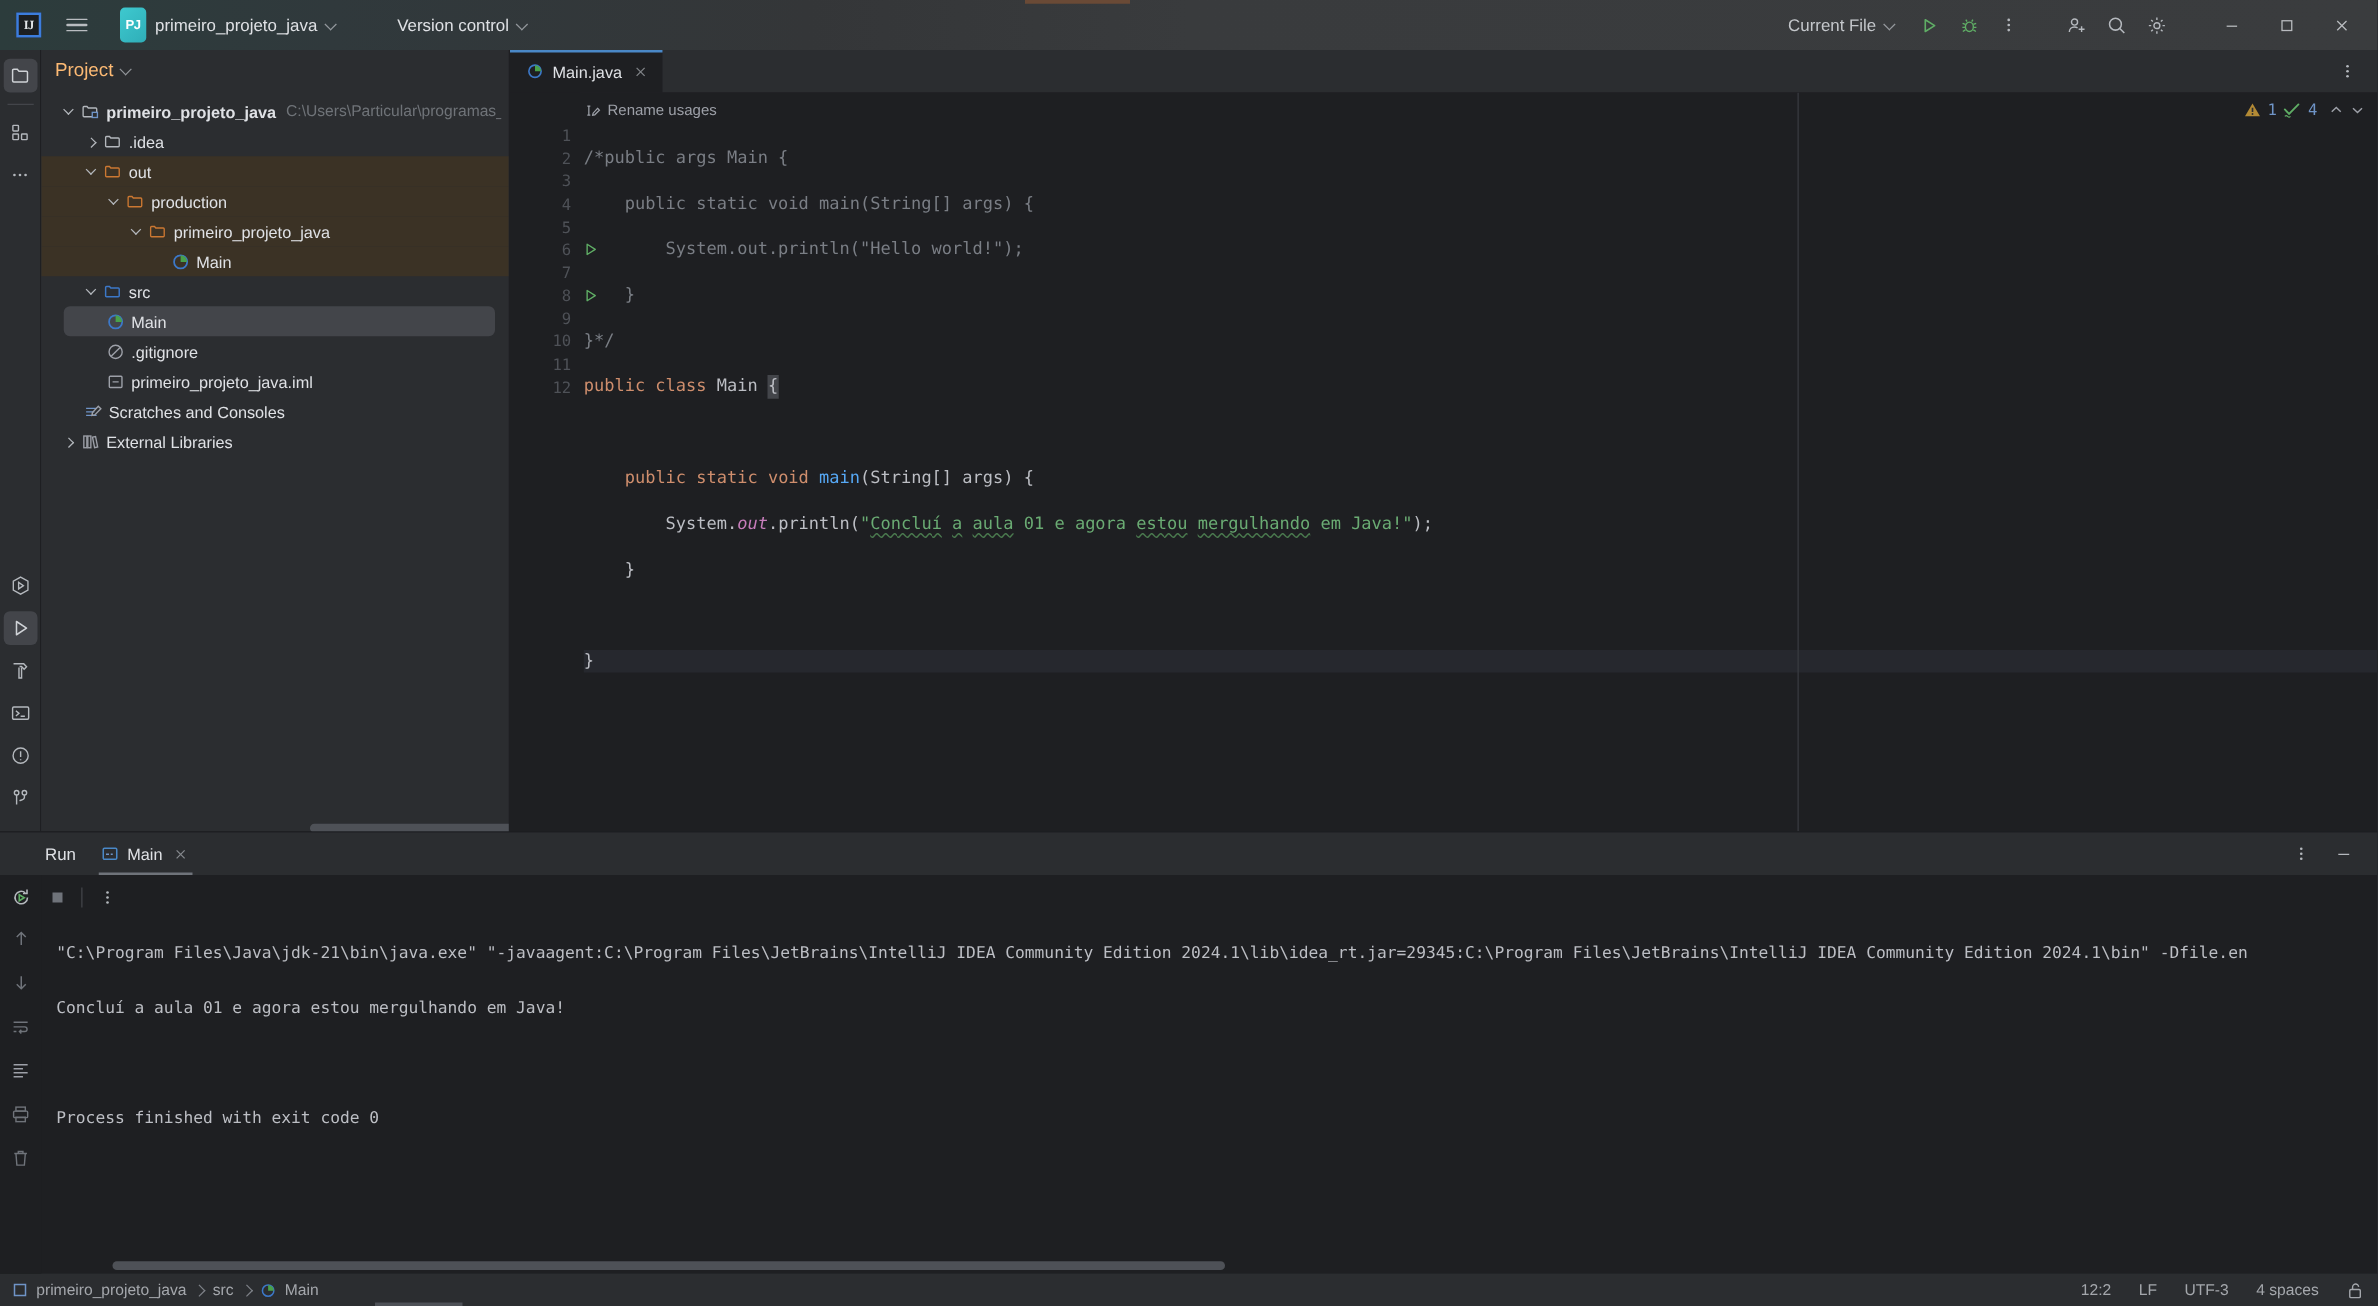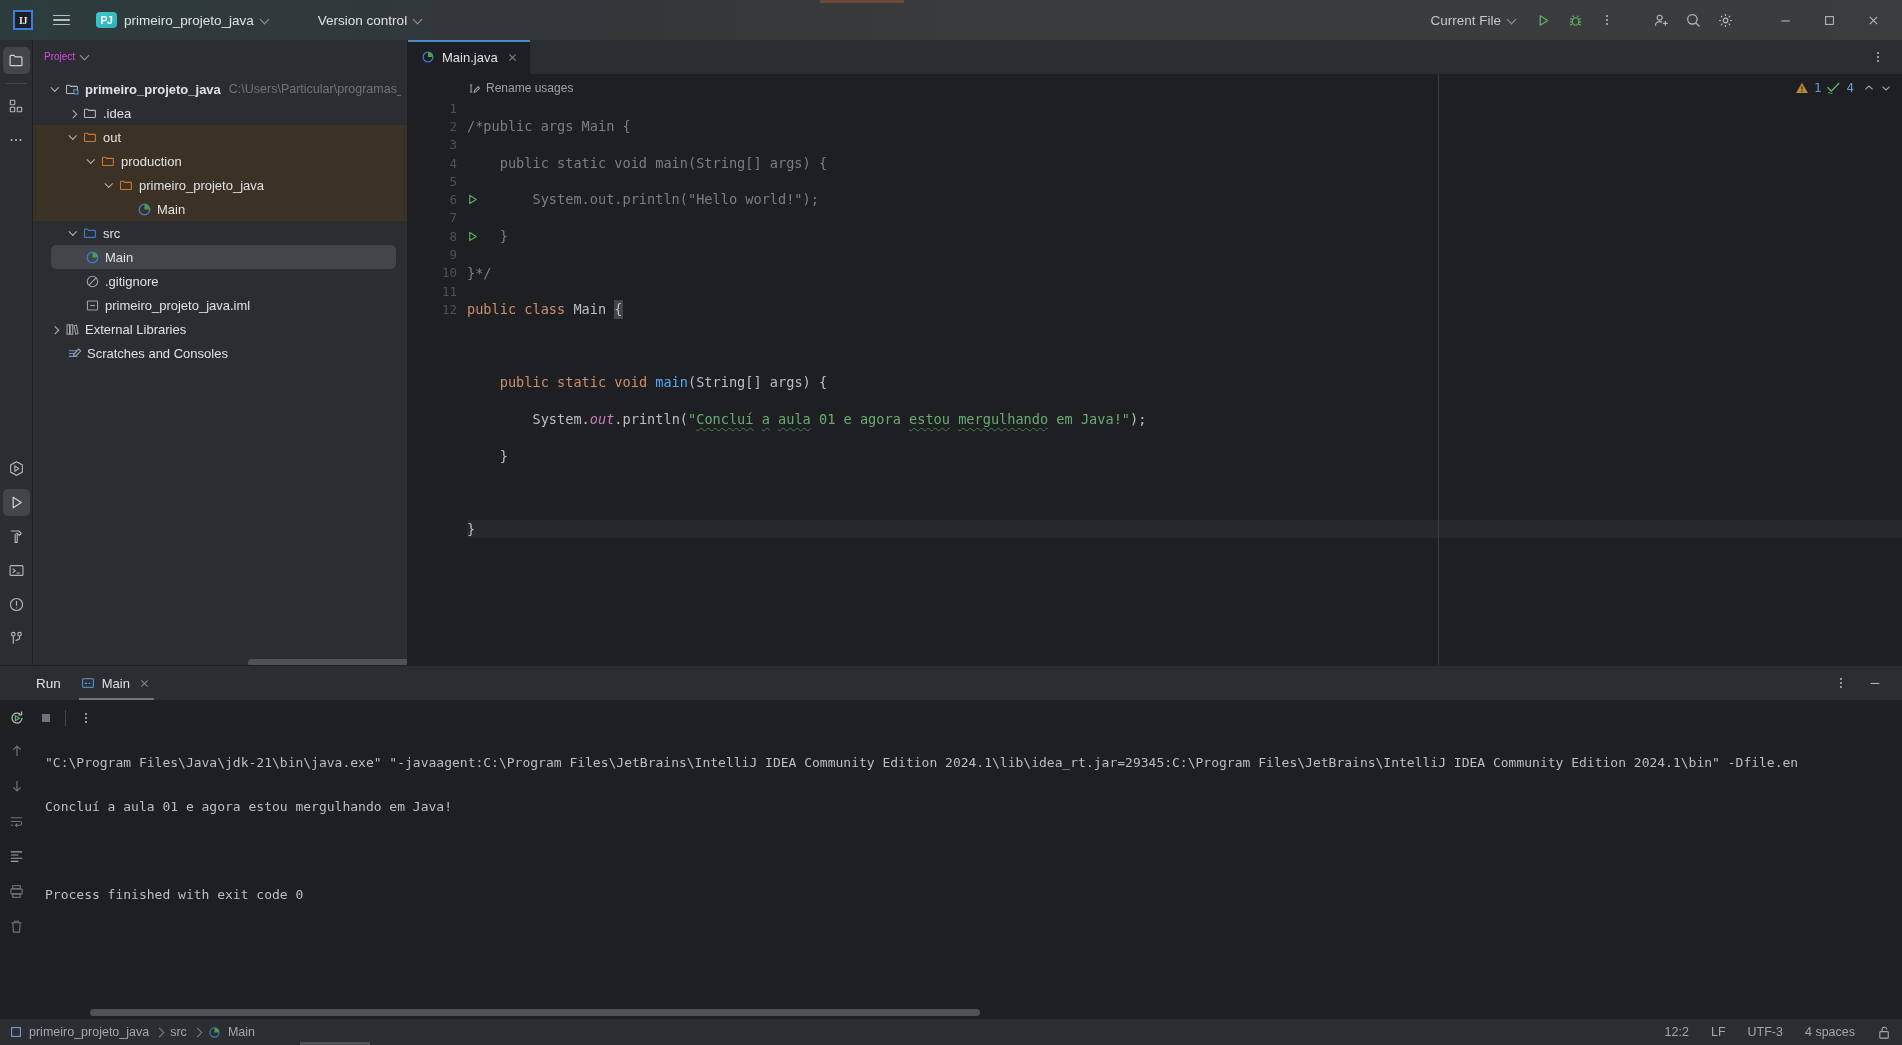--- a/index.html
+++ b/index.html
@@ -31,21 +31,21 @@
     font-family: "Liberation Serif", serif;
   }
   .tb-burger { width: 34px; height: 30px; display: flex; align-items: center; justify-content: center; cursor: pointer; }
   .burger-lines { width: 17px; }
   .burger-lines div { height: 1.6px; background: #b9bcc0; margin: 3px 0; border-radius: 1px; }
   .tb-proj {
     display: flex; align-items: center; gap: 7px; margin-left: 10px;
     padding: 4px 8px; border-radius: 5px; cursor: pointer;
   }
   .proj-badge {
-    width: 21px; height: 16px; border-radius: 4px;
+    width: 21px; height: 28px; border-radius: 4px;
     background: linear-gradient(135deg, #3ec9cf 0%, #2faeb8 100%);
     color: #ffffff; font-size: 10.5px; font-weight: 600;
     display: flex; align-items: center; justify-content: center;
     letter-spacing: -0.3px;
   }
   .tb-proj-name { font-size: 13.5px; color: #dfe1e5; }
   .chev { display: inline-block; width: 9px; height: 9px; position: relative; opacity: .75; }
   .chev::after {
     content: ''; position: absolute; left: 0; top: 0px;
     width: 6px; height: 6px; border-right: 1.4px solid #b4b8bd; border-bottom: 1.4px solid #b4b8bd;
@@ -76,21 +76,21 @@
   .rail-sep { width: 21px; height: 1px; background: #43454a; margin: 2px 0 8px; }
   .rail-bottom { margin-top: auto; padding-bottom: 6px; display: flex; flex-direction: column; align-items: center; }
 
   
   .projpanel {
     width: 375px; flex: 0 0 375px; background: #2b2d30;
     display: flex; flex-direction: column; min-height: 0;
     border-right: 1px solid #1e1f22;
   }
   .pp-head { height: 33px; display: flex; align-items: center; padding: 0 11px; gap: 6px; cursor: pointer; }
-  .pp-title { font-size: 10px; color: #d946ef; }
+  .pp-title { font-size: 15px; color: #fdba74; }
   .pp-tree { flex: 1 1 auto; overflow: hidden; position: relative; font-size: 13px; padding-top: 4px; }
   .trow {
     height: 24px; display: flex; align-items: center; white-space: nowrap;
     padding-right: 6px; cursor: pointer; position: relative;
   }
   .trow.hl-out { background: #3b3225; }
   .trow.hl-sel { background: #43454a; margin: 0 11px 0 18px; border-radius: 5px; }
   .twist {
     width: 16px; height: 16px; flex: 0 0 16px; display: flex; align-items: center; justify-content: center;
   }
@@ -460,41 +460,41 @@
           <span class="ticon">
             <svg width="15" height="15" viewBox="0 0 16 16" fill="none" stroke="#9da0a8" stroke-width="1.2">
               <rect x="2.6" y="3.2" width="10.8" height="9.6" rx="0.8"></rect>
                 <path d="M5.4 8 H10.6"></path>
             </svg>
           </span>
           <span class="tlabel">primeiro_projeto_java.iml</span>
         </div>
 
         <div class="trow" style="padding-left:14px">
+          <span class="ticon" style="margin-left:18px">
+            <svg width="15" height="15" viewBox="0 0 16 16" fill="none" stroke="#6f94c7" stroke-width="1.2">
+              <path d="M2 5 H11 M2 8 H9 M2 11 H11"></path>
+                <path d="M12.4 3.2 L14.6 5.4 L9.4 10.6 L7 11 L7.4 8.6 Z" stroke="#9da0a8"></path>
+            </svg>
+          </span>
+          <span class="tlabel">Scratches and Consoles</span>
+        </div>
+
+        <div class="trow" style="padding-left:14px">
           <span class="twist closed">
               <i></i>
             </span>
           <span class="ticon">
             <svg width="15" height="15" viewBox="0 0 16 16" fill="none" stroke="#9da0a8" stroke-width="1.15">
               <rect x="2.2" y="3" width="2.6" height="10"></rect>
                 <rect x="5.6" y="3" width="2.6" height="10"></rect>
               <path d="M9.6 4 L12.2 3.4 L14 12.4 L11.4 13 Z"></path>
             </svg>
           </span>
           <span class="tlabel">External Libraries</span>
-        </div>
-
-        <div class="trow" style="padding-left:14px">
-          <span class="ticon" style="margin-left:18px">
-            <svg width="15" height="15" viewBox="0 0 16 16" fill="none" stroke="#6f94c7" stroke-width="1.2">
-              <path d="M2 5 H11 M2 8 H9 M2 11 H11"></path>
-                <path d="M12.4 3.2 L14.6 5.4 L9.4 10.6 L7 11 L7.4 8.6 Z" stroke="#9da0a8"></path>
-            </svg>
-          </span>
-          <span class="tlabel">Scratches and Consoles</span>
         </div>
 
         <div class="pp-scroll" style="bottom:-1px; left:215px; width:300px"></div>
       </div>
     </div>
 
     <div class="editorcol">
       <div class="tabbar">
         <div class="etab">
           <span>

